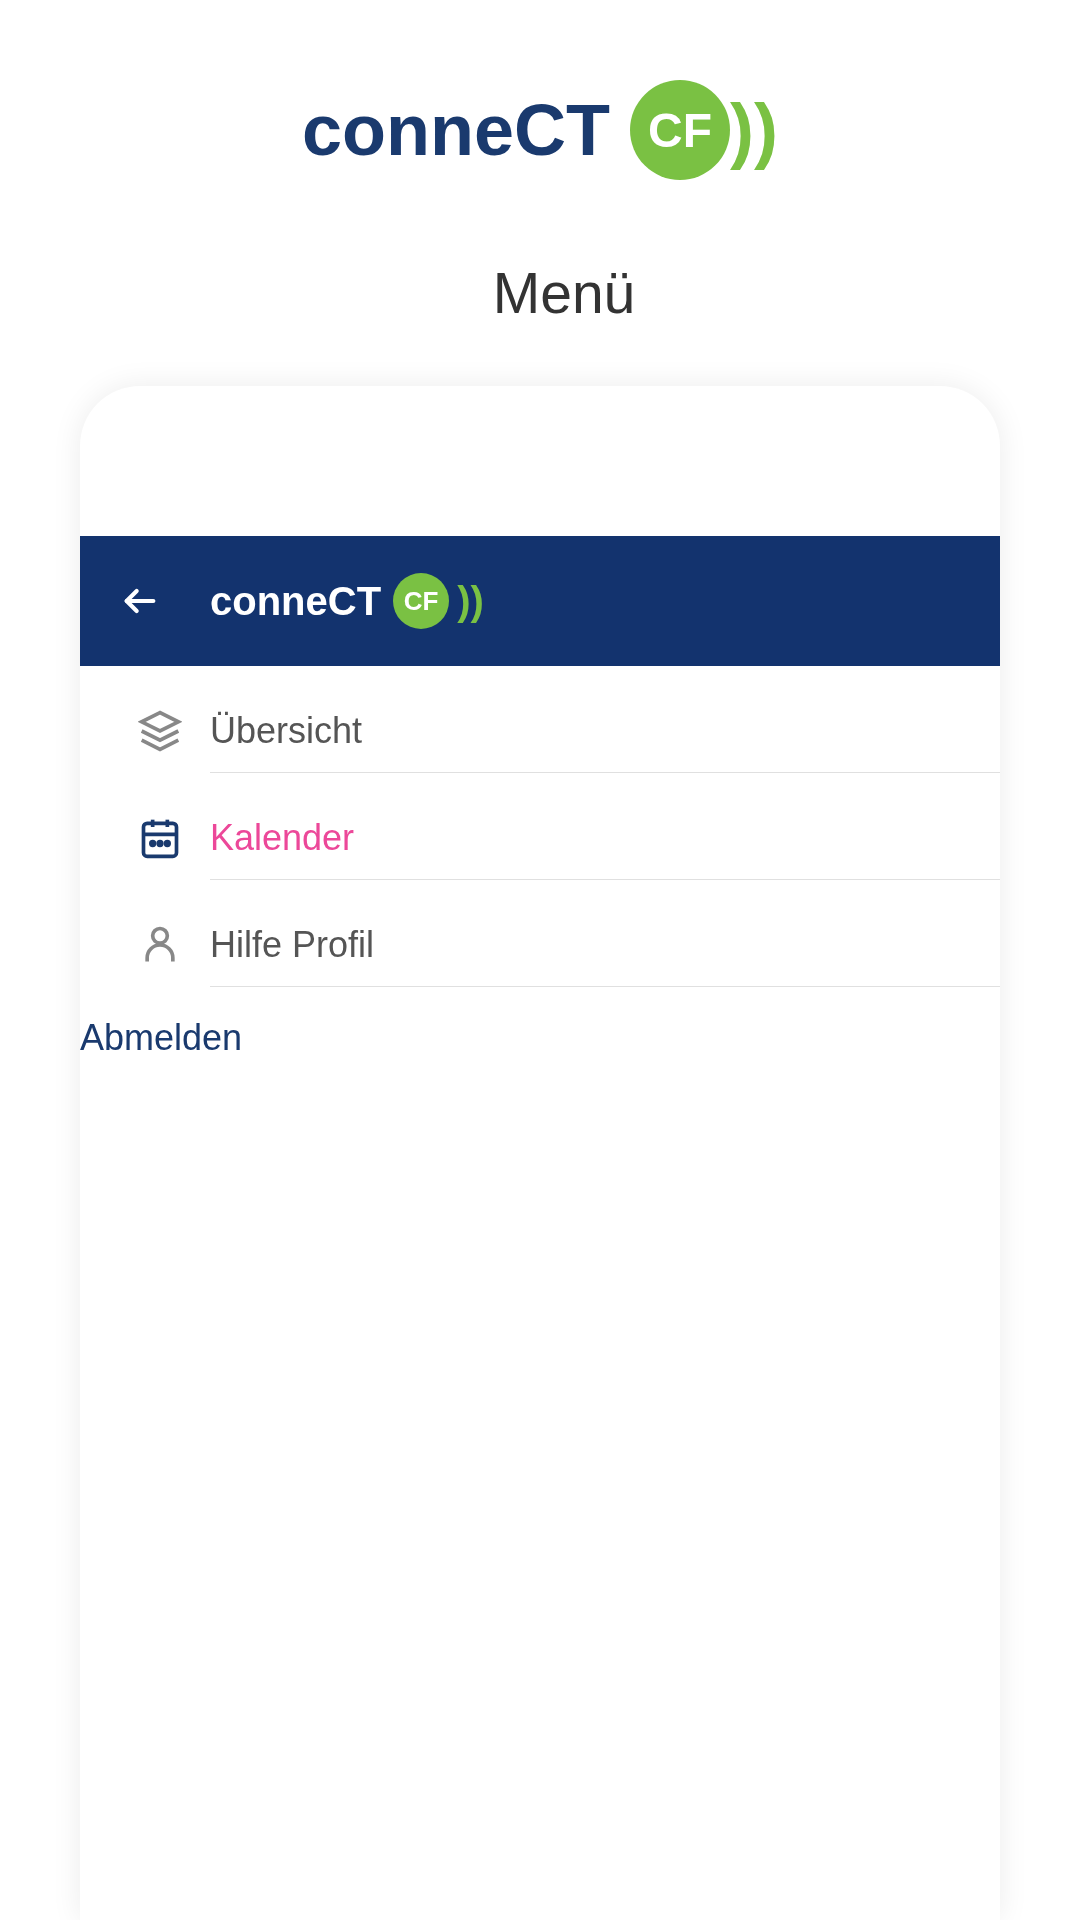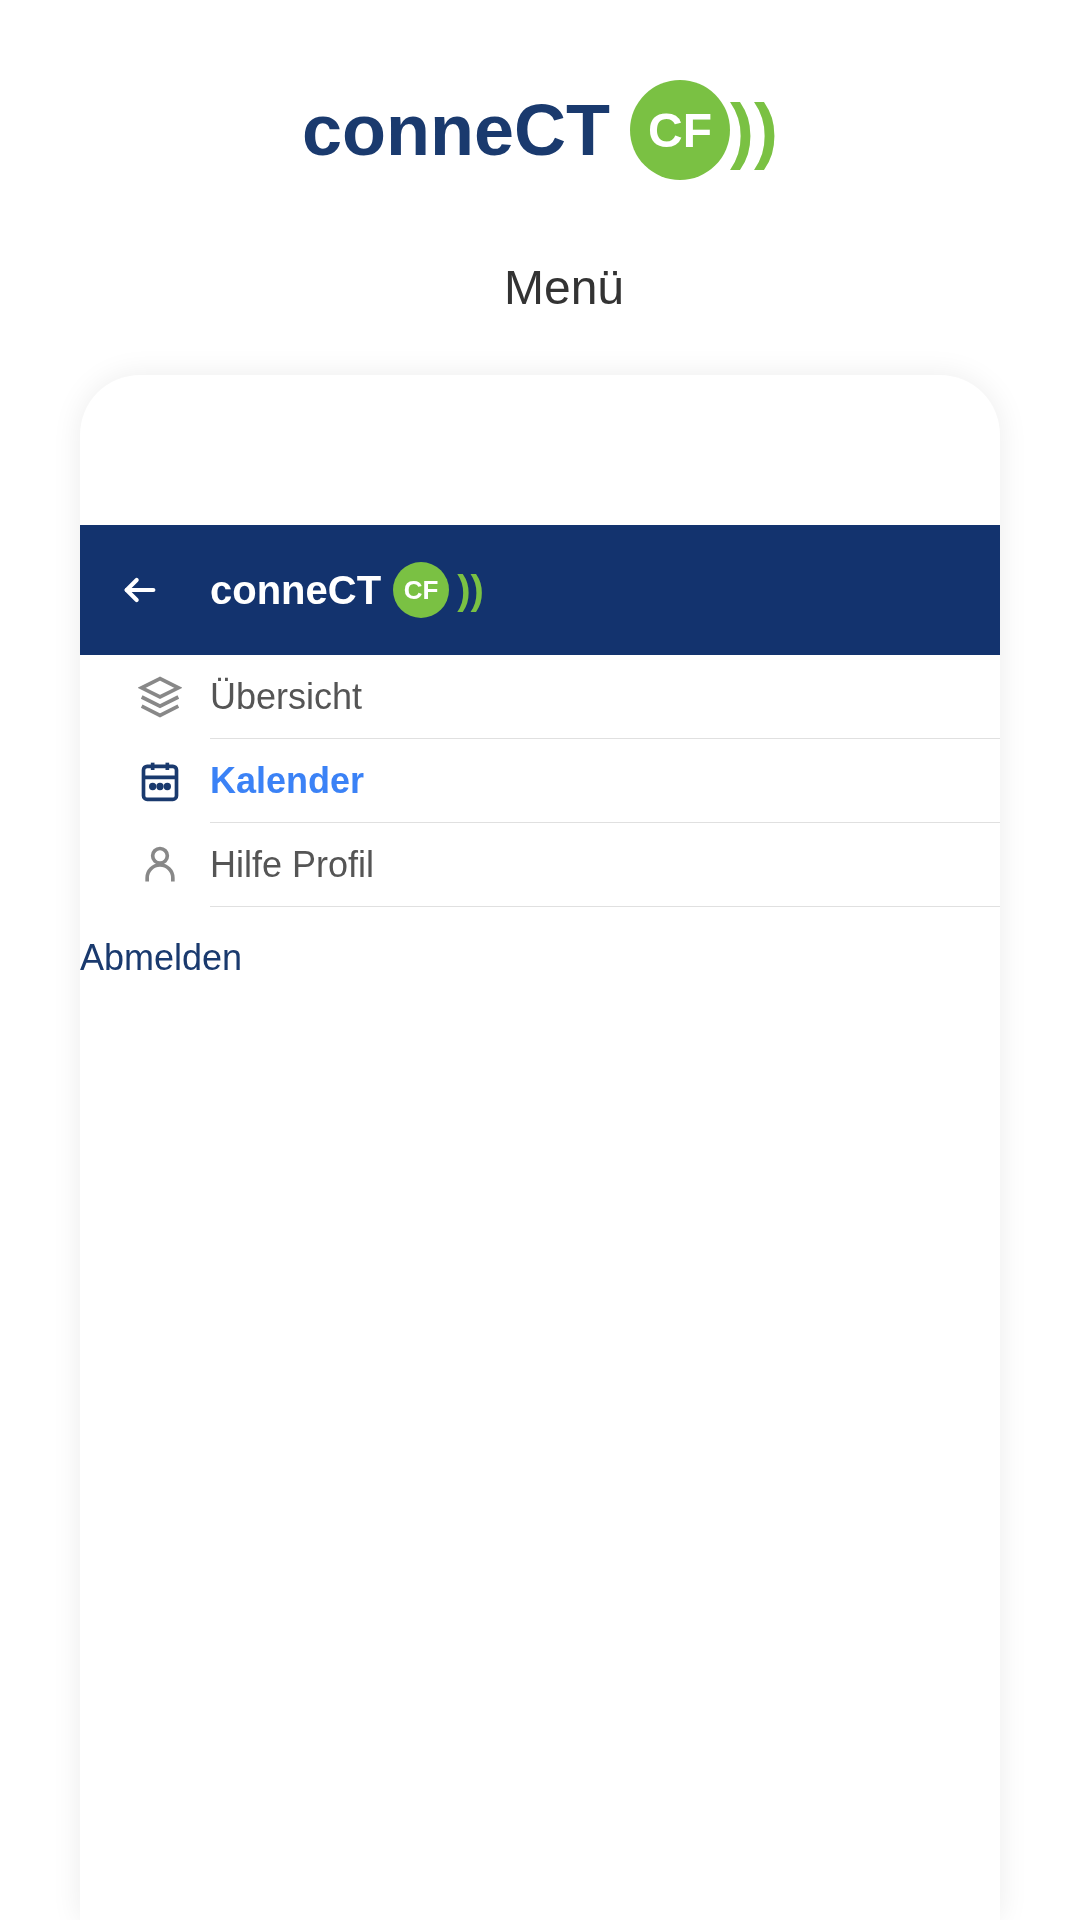--- a/index.html
+++ b/index.html
@@ -43,21 +43,21 @@
     .cf-waves {
       color: #7ac143;
       font-size: 72px;
       font-weight: 700;
       line-height: 0.5;
       display: flex;
       flex-direction: column;
       margin-left: -8px;
     }
     .page-title {
-      font-size: 48px;
+      font-size: 57px;
       font-weight: 400;
       color: #333333;
       margin-top: 80px;
       margin-left: 48px;
     }
     .phone-frame {
       margin-top: 60px;
       width: 920px;
       background: #ffffff;
       border-radius: 60px 60px 0 0;
@@ -118,20 +118,21 @@
     .menu-list {
       display: flex;
       flex-direction: column;
     }
     .menu-item {
       display: flex;
       align-items: center;
       padding: 20px 30px;
       cursor: pointer;
       position: relative;
+      margin-top: 23px;
     }
     .menu-item-border {
       position: absolute;
       bottom: 0;
       left: 130px;
       right: 0;
       height: 1px;
       background: #e0e0e0;
     }
     .menu-icon {
@@ -149,22 +150,21 @@
       stroke: currentColor;
       fill: none;
       stroke-width: 2;
     }
     .menu-label {
       font-size: 36px;
       color: #555555;
       flex: 1;
     }
     .menu-label.active {
-      color: #3b82f6;
-      font-weight: bold;
+      color: #ec4899;
     }
     .badge {
       background: #a01818;
       color: white;
       width: 32px;
       height: 32px;
       border-radius: 50%;
       display: flex;
       align-items: center;
       justify-content: center;

